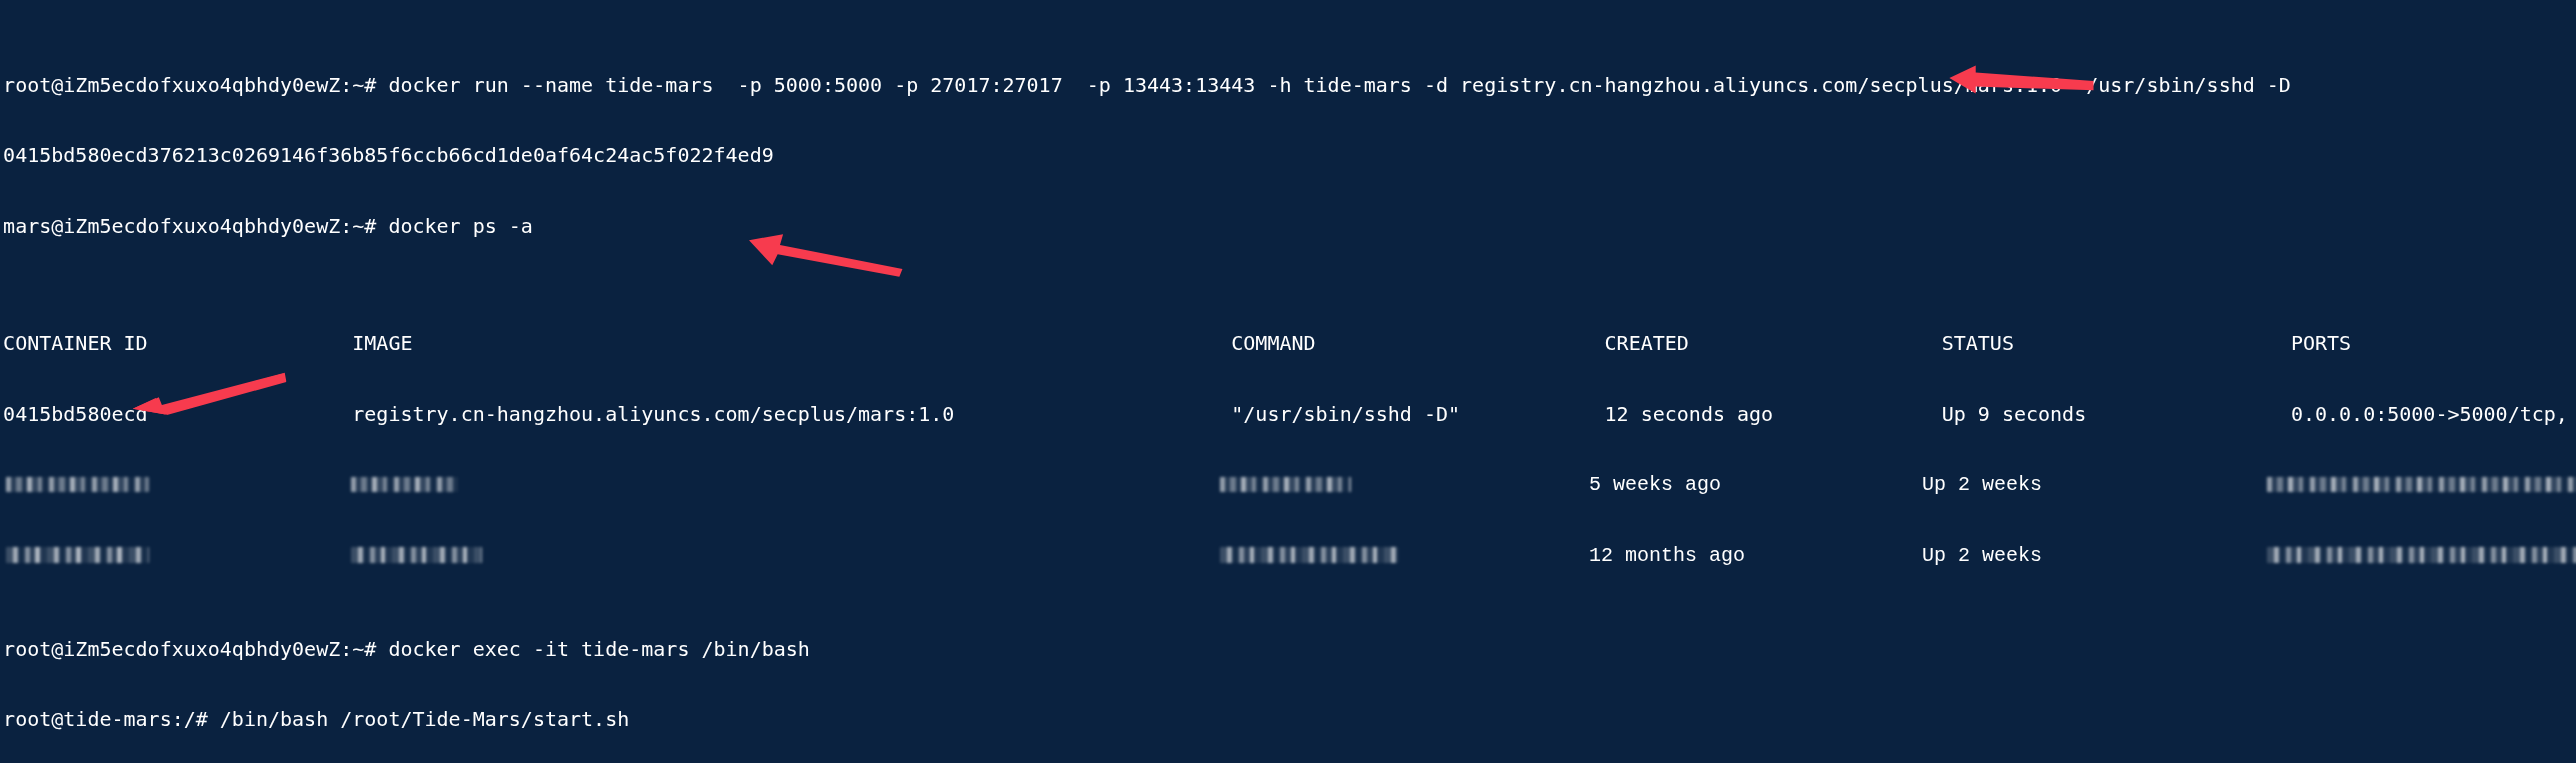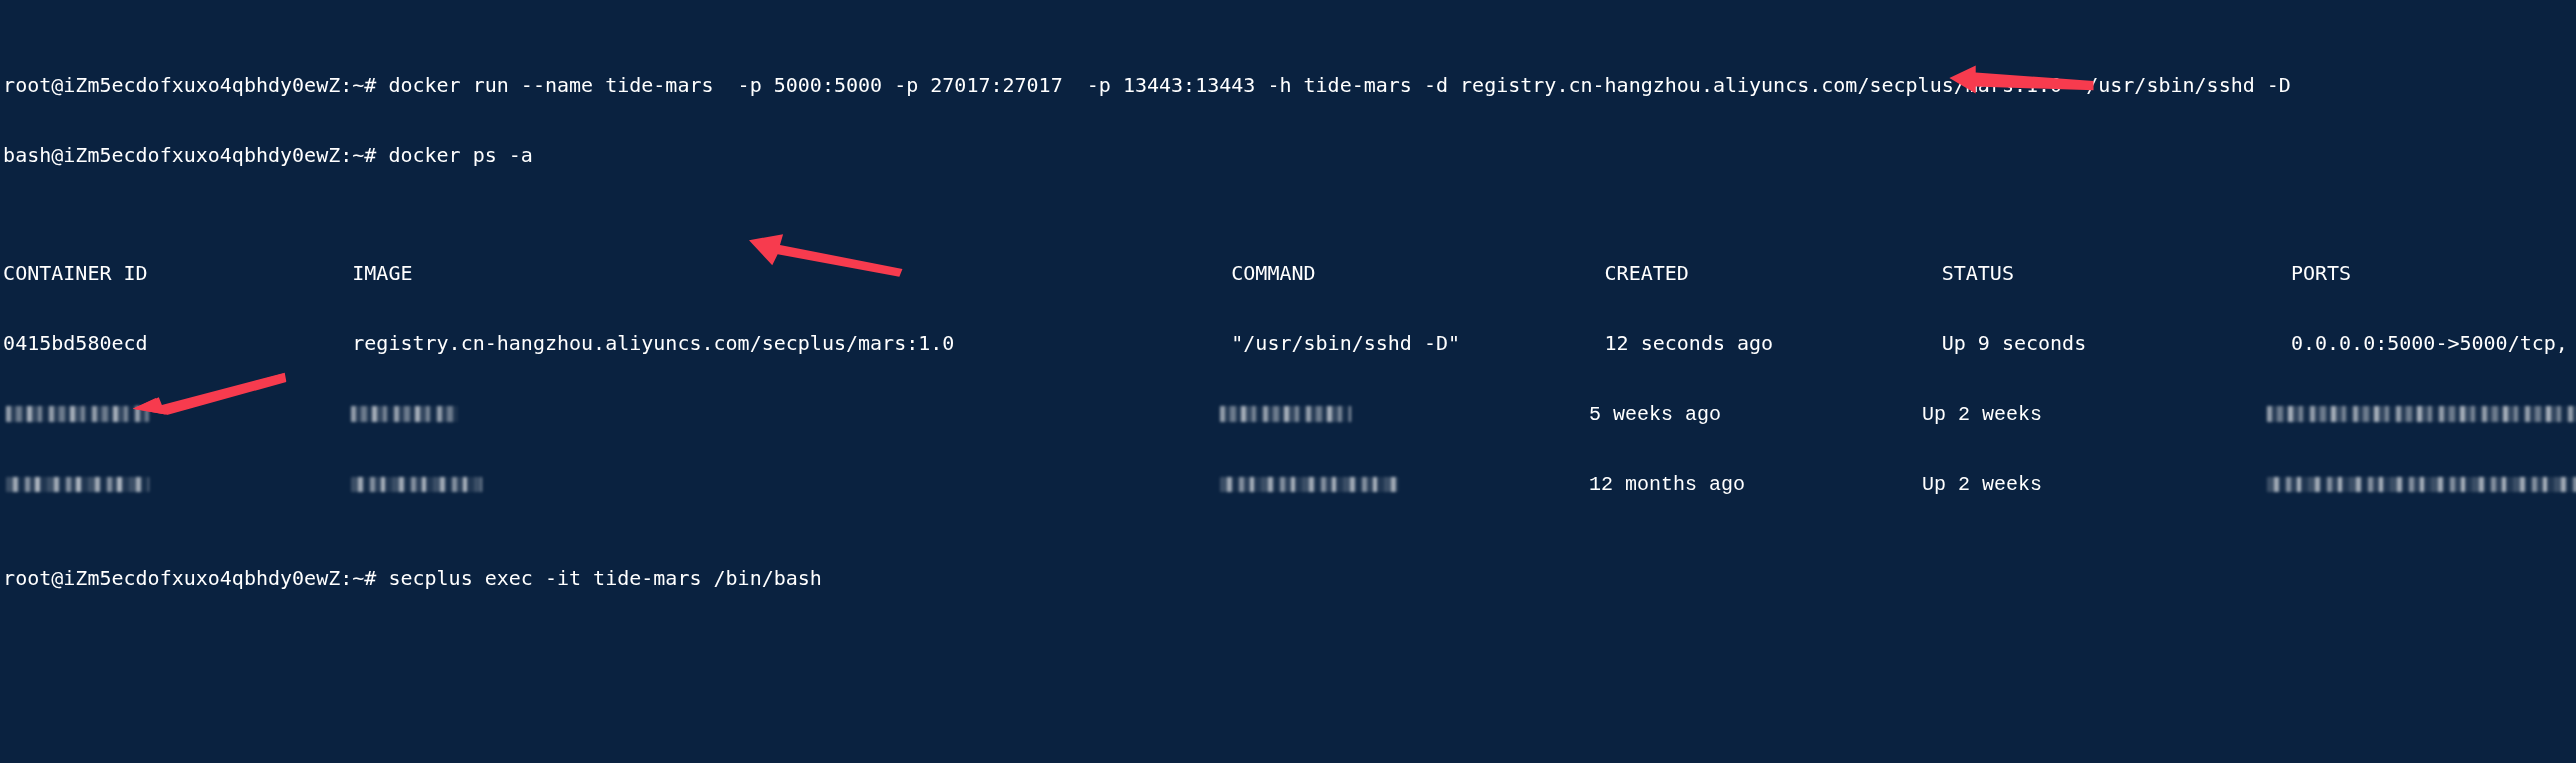--- a/index.html
+++ b/index.html
@@ -76,29 +76,31 @@
     pointer-events: none;
   }
   .arrow svg { display: block; }
 </style>
 </head>
 <body>
 
 <div id="terminal">
 
   <div class="line">root@iZm5ecdofxuxo4qbhdy0ewZ:~# docker run --name tide-mars  -p 5000:5000 -p 27017:27017  -p 13443:13443 -h tide-mars -d registry.cn-hangzhou.aliyuncs.com/secplus/mars:1.0  /usr/sbin/sshd -D</div>
-  <div class="line">bash@iZm5ecdofxuxo4qbhdy0ewZ:~# docker ps -a</div>
+  <div class="line">0415bd580ecd376213c0269146f36b85f6ccb66cd1de0af64c24ac5f022f4ed9</div>
+  <div class="line">mars@iZm5ecdofxuxo4qbhdy0ewZ:~# docker ps -a</div>
 
   
   <div class="line"><span id="dps-header">CONTAINER ID                 IMAGE                                                                    COMMAND                        CREATED                     STATUS                       PORTS                                                                                  NAMES</span></div>
   <div class="line"><span id="dps-row0">0415bd580ecd                 registry.cn-hangzhou.aliyuncs.com/secplus/mars:1.0                       "/usr/sbin/sshd -D"            12 seconds ago              Up 9 seconds                 0.0.0.0:5000-&gt;5000/tcp, 0.0.0.0:13443-&gt;13443/tcp, 22/tcp, 0.0.0.0:27017-&gt;27017/tcp     tide-mars</span></div>
   <div class="line redacted" id="dps-row1" style="position: relative;"><span class="rd" style="position: absolute; left: 3.1px; width: 143px; top: 3.9px;"></span><span class="rd" style="position: absolute; left: 348px; width: 107px; top: 3.9px;"></span><span class="rd" style="position: absolute; left: 1217px; width: 131px; top: 3.9px;"></span><span style="position: absolute; left: 1586px; top: 0px; color: rgb(255, 255, 255);">5 weeks ago</span><span style="position: absolute; left: 1919px; top: 0px; color: rgb(255, 255, 255);">Up 2 weeks</span><span class="rd" style="position: absolute; left: 2264px; width: 500px; top: 3.9px;"></span></div>
   <div class="line redacted" id="dps-row2" style="position: relative;"><span class="rd v2" style="position: absolute; left: 3.1px; width: 143px; top: 3.9px;"></span><span class="rd v2" style="position: absolute; left: 348px; width: 131px; top: 3.9px;"></span><span class="rd v2" style="position: absolute; left: 1217px; width: 179px; top: 3.9px;"></span><span style="position: absolute; left: 1586px; top: 0px; color: rgb(255, 255, 255);">12 months ago</span><span style="position: absolute; left: 1919px; top: 0px; color: rgb(255, 255, 255);">Up 2 weeks</span><span class="rd v2" style="position: absolute; left: 2264px; width: 524px; top: 3.9px;"></span></div>
 
-  <div class="line">root@iZm5ecdofxuxo4qbhdy0ewZ:~# secplus exec -it tide-mars /bin/bash</div>
+  <div class="line">root@iZm5ecdofxuxo4qbhdy0ewZ:~# docker exec -it tide-mars /bin/bash</div>
+  <div class="line">root@tide-mars:/# /bin/bash /root/Tide-Mars/start.sh</div>
   
   
   
   
   
   
   
 
   
 

